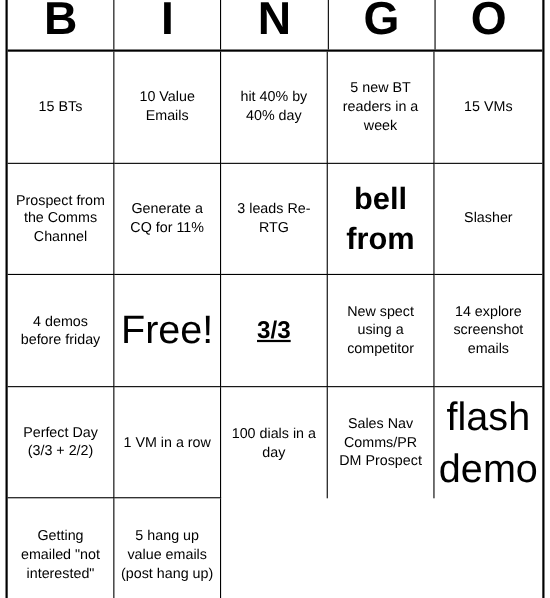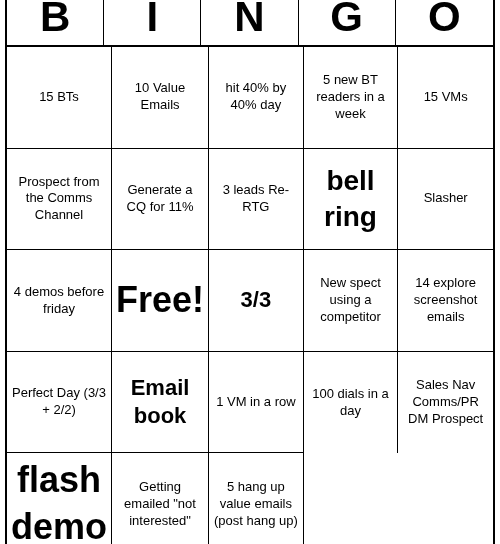--- a/index.html
+++ b/index.html
@@ -70,25 +70,26 @@
     }
 
     .bingo-cell.large-text {
       font-size: 28px;
       font-weight: bold;
     }
 
     .bingo-cell.medium-text {
       font-size: 22px;
       font-weight: bold;
+      text-decoration: underline;
     }
 
     .bingo-cell.xlarge-text {
       font-size: 36px;
-      font-weight: bold;
+      font-weight: normal;
     }
   </style>
 </head>
 <body>
 
 <div class="bingo-container">
   <div class="bingo-header">
   <div class="bingo-letter">B</div>
       <div class="bingo-letter">I</div>
       <div class="bingo-letter">N</div>
@@ -97,29 +98,28 @@
     </div>
   <div class="bingo-grid">
   <div class="bingo-cell">15 BTs</div>
       <div class="bingo-cell">10 Value Emails</div>
       <div class="bingo-cell">hit 40% by 40% day</div>
       <div class="bingo-cell">5 new BT readers in a week</div>
       <div class="bingo-cell">15 VMs</div>
       <div class="bingo-cell">Prospect from the Comms Channel</div>
       <div class="bingo-cell">Generate a CQ for 11%</div>
       <div class="bingo-cell">3 leads Re-RTG</div>
-      <div class="bingo-cell large-text">bell ring</div>
+      <div class="bingo-cell large-text">bell from</div>
       <div class="bingo-cell">Slasher</div>
       <div class="bingo-cell">4 demos before friday</div>
       <div class="bingo-cell xlarge-text">Free!</div>
       <div class="bingo-cell medium-text">3/3</div>
       <div class="bingo-cell">New spect using a competitor</div>
       <div class="bingo-cell">14 explore screenshot emails</div>
       <div class="bingo-cell">Perfect Day (3/3 + 2/2)</div>
-      <div class="bingo-cell medium-text">Email book</div>
       <div class="bingo-cell">1 VM in a row</div>
       <div class="bingo-cell">100 dials in a day</div>
       <div class="bingo-cell">Sales Nav Comms/PR DM Prospect</div>
       <div class="bingo-cell xlarge-text">flash demo</div>
       <div class="bingo-cell">Getting emailed "not interested"</div>
       <div class="bingo-cell">5 hang up value emails (post hang up)</div>
     </div>
 </div>
 
 </body></html>

